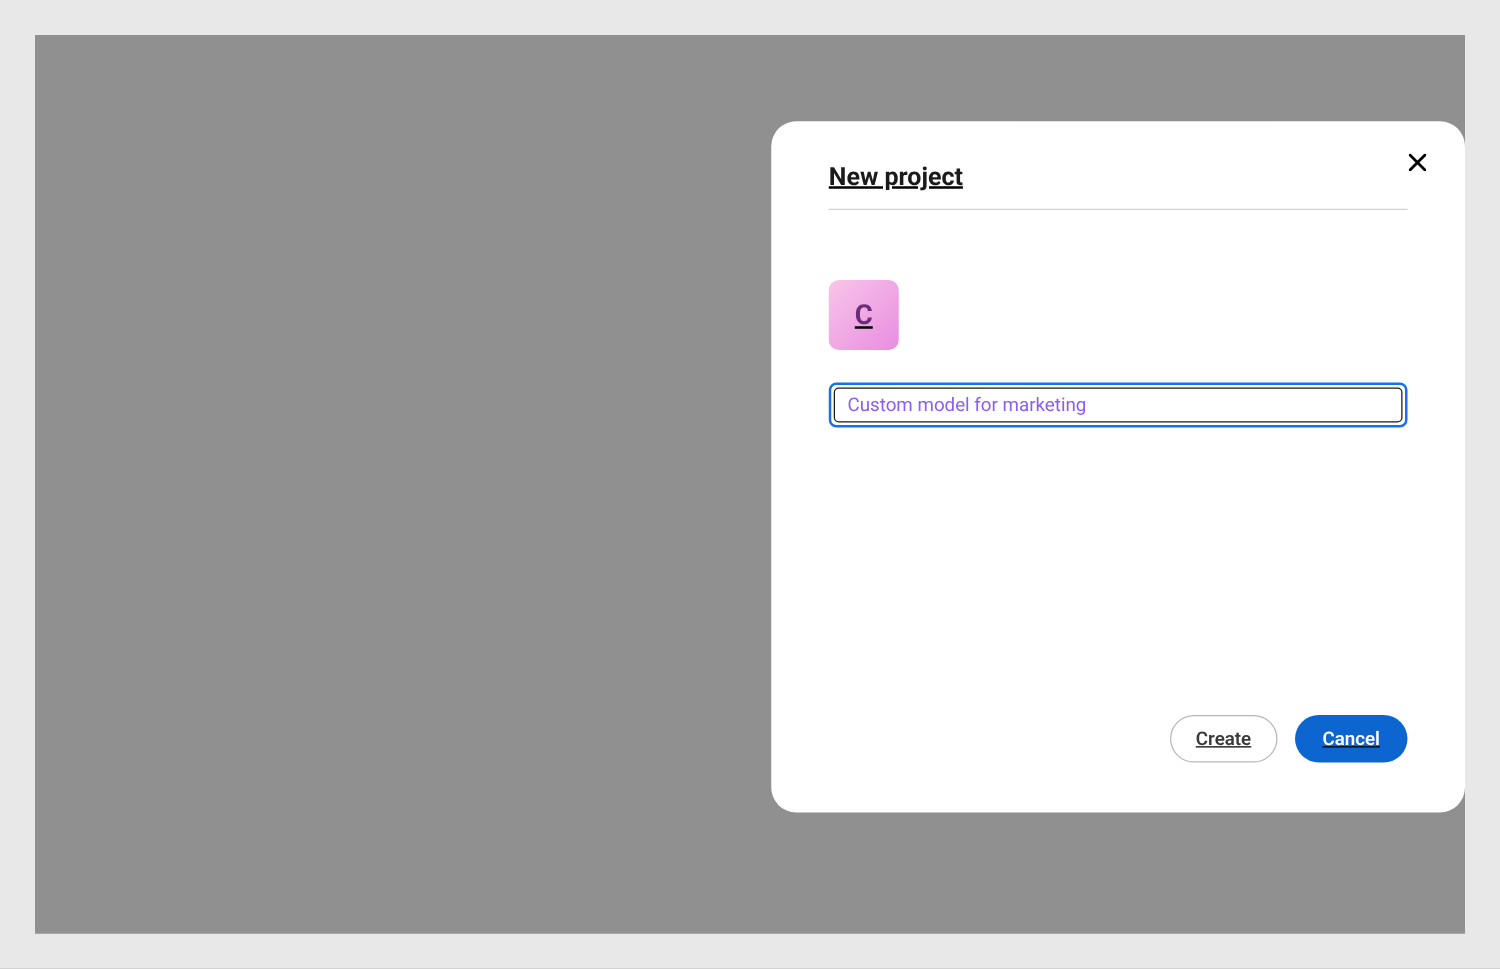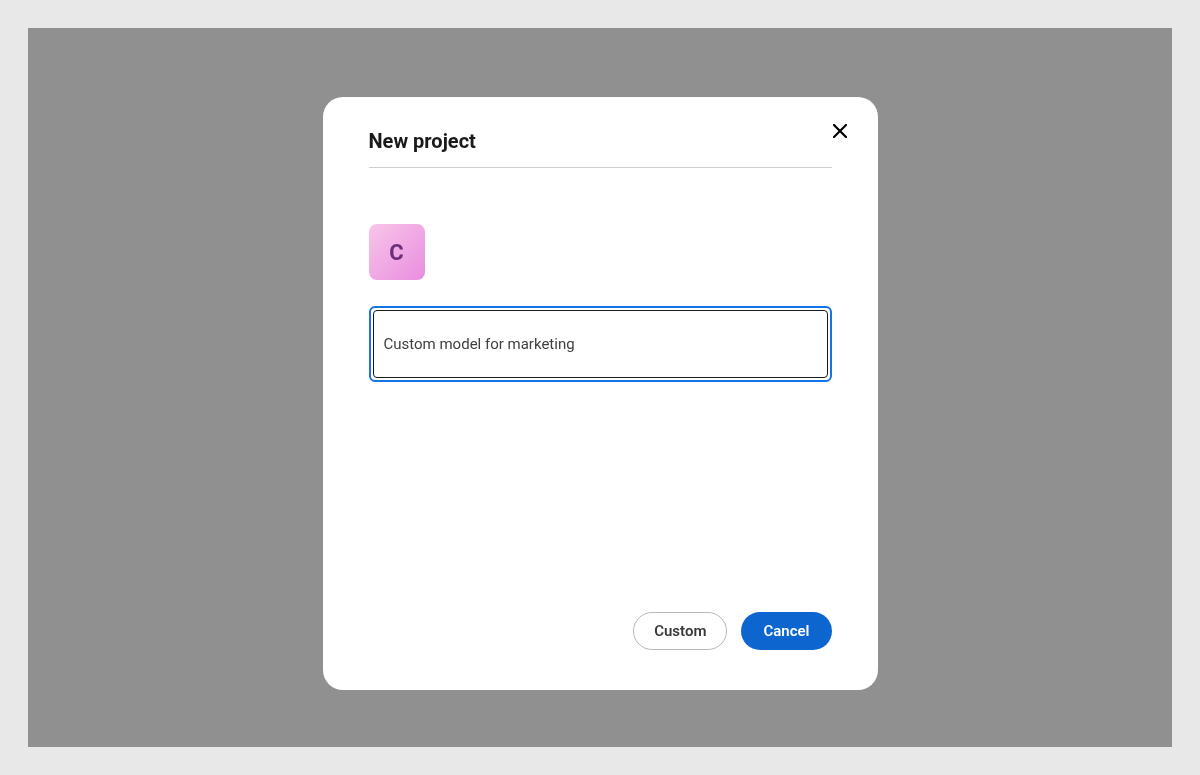--- a/index.html
+++ b/index.html
@@ -14,21 +14,22 @@
       height: 775px;
       padding: 28px;
     }
     .backdrop {
       width: 100%;
       height: 100%;
       background: #909090;
       position: relative;
       display: flex;
       align-items: flex-start;
-      justify-content: center;
+      justify-content: flex-end;
+      text-decoration: underline;
     }
     .dialog {
       background: #ffffff;
       border-radius: 20px;
       width: 555px;
       margin-top: 69px;
       padding: 32px 46px 40px 46px;
       position: relative;
     }
     .close-btn {
@@ -74,24 +75,24 @@
     .input-wrapper {
       border: 2px solid #1473e6;
       border-radius: 6px;
       padding: 2px;
       margin-bottom: 230px;
     }
     .project-name-input {
       width: 100%;
       border: 1px solid #1a1a1a;
       border-radius: 4px;
-      padding: 24px 10px;
+      padding: 4px 10px;
       font-size: 15px;
       font-family: inherit;
-      color: #404040;
+      color: #8b5cf6;
       outline: none;
     }
     .actions {
       display: flex;
       justify-content: flex-end;
       gap: 14px;
     }
     .btn {
       border-radius: 20px;
       font-size: 15px;
@@ -130,17 +131,17 @@
 
     <div class="thumbnail">
       <span class="thumbnail-letter">C</span>
     </div>
 
     <div class="input-wrapper">
       <input type="text" class="project-name-input" value="Custom model for marketing" style="">
     </div>
 
     <div class="actions">
-      <button class="btn btn-cancel">Custom</button>
+      <button class="btn btn-cancel">Create</button>
       <button class="btn btn-create">Cancel</button>
     </div>
   </div>
 </div>
 
 </body></html>

